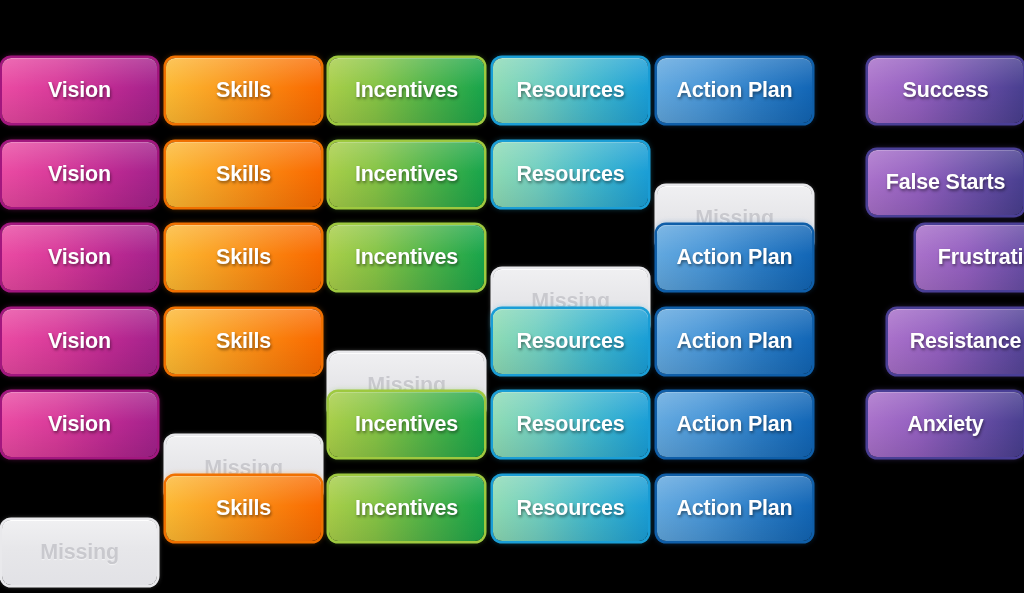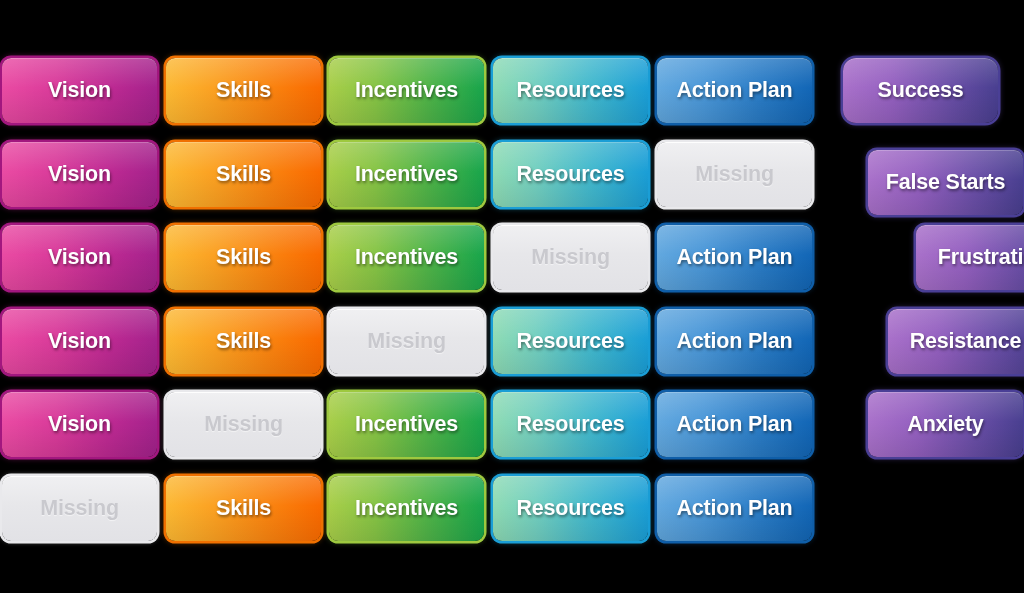--- a/index.html
+++ b/index.html
@@ -85,34 +85,35 @@
   }
   .c-missing {
     color:#c9c9ce;
     text-shadow:0 1px 1px rgba(255,255,255,0.55);
     background:
       linear-gradient(to bottom, #f0f0f2 0%, #e7e7ea 45%, #e2e2e6 100%);
     box-shadow:
       0 0 0 2.5px #e9e9ec,
       0 0 5px 1px rgba(220,220,225,0.5),
       inset 0 1px 0 rgba(255,255,255,0.9);
+    margin-top: 44px;
   }
 </style>
 </head>
 <body>
 
 <div id="stage">
   <div class="grid" id="grid">
       <div class="row" style="top: 58px;">
         <div class="cell filled c-vision" style="left: 2px;">Vision</div>
         <div class="cell filled c-skills" style="left: 166px;">Skills</div>
         <div class="cell filled c-incentives" style="left: 329px;">Incentives</div>
         <div class="cell filled c-resources" style="left: 493px;">Resources</div>
         <div class="cell filled c-actionplan" style="left: 657px;">Action Plan</div>
-        <div class="cell filled c-outcome" style="left: 843px; border-radius: 13px;">Success</div>
+        <div class="cell filled c-outcome" style="left: 868px;">Success</div>
       </div>
       <div class="row" style="top: 142px;">
         <div class="cell filled c-vision" style="left: 2px;">Vision</div>
         <div class="cell filled c-skills" style="left: 166px;">Skills</div>
         <div class="cell filled c-incentives" style="left: 329px;">Incentives</div>
         <div class="cell filled c-resources" style="left: 493px;">Resources</div>
         <div class="cell c-missing" style="left: 657px;">Missing</div>
         <div class="cell filled c-outcome" style="left: 868px; margin-top: 8px;">False Starts</div>
       </div>
       <div class="row" style="top: 225px;">

